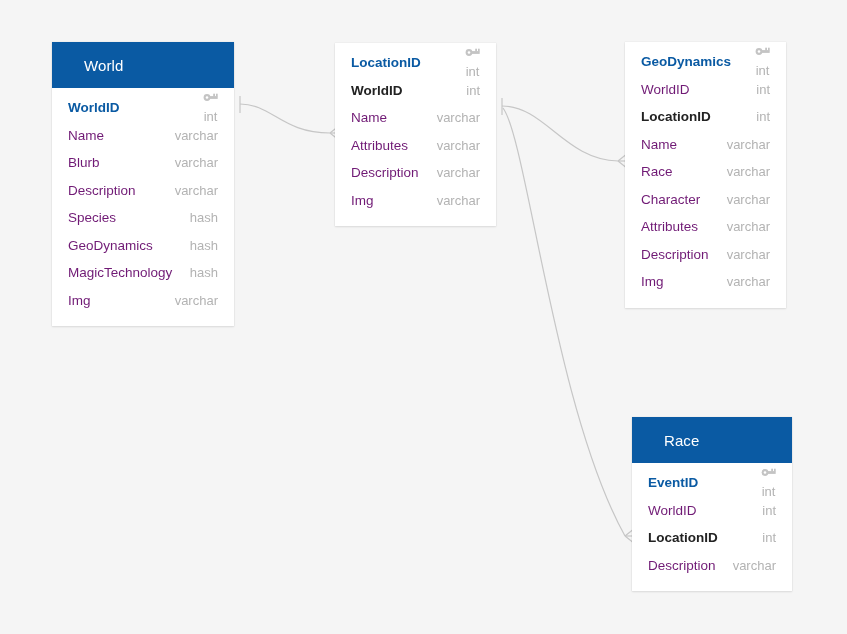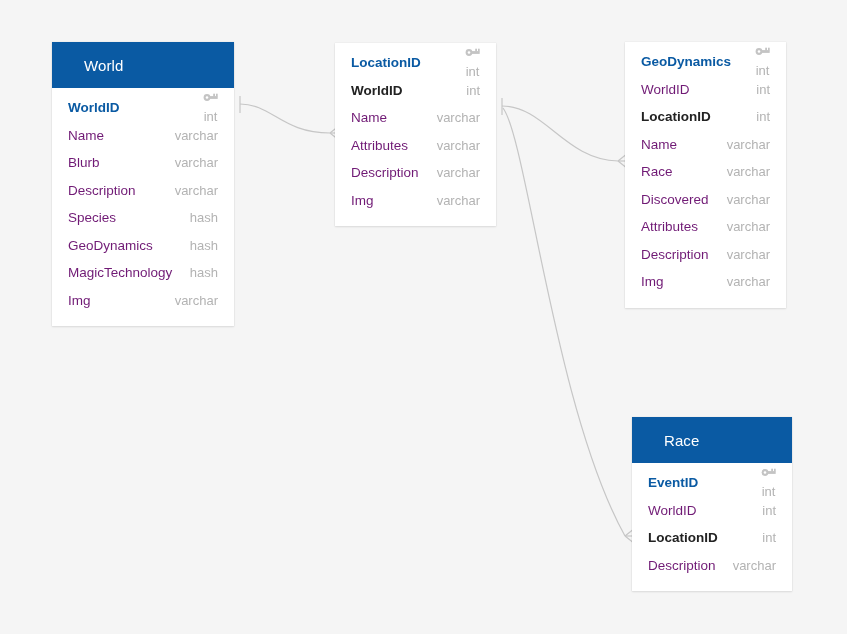--- a/index.html
+++ b/index.html
@@ -271,21 +271,21 @@
           <span class="field-type">varchar</span>
         </span>
       </div>
       <div class="field">
         <span class="field-name">Race</span>
         <span class="field-right">
           <span class="field-type">varchar</span>
         </span>
       </div>
       <div class="field">
-        <span class="field-name">Discovered</span>
+        <span class="field-name">Character</span>
         <span class="field-right">
           <span class="field-type">varchar</span>
         </span>
       </div>
       <div class="field">
         <span class="field-name">Attributes</span>
         <span class="field-right">
           <span class="field-type">varchar</span>
         </span>
       </div>

